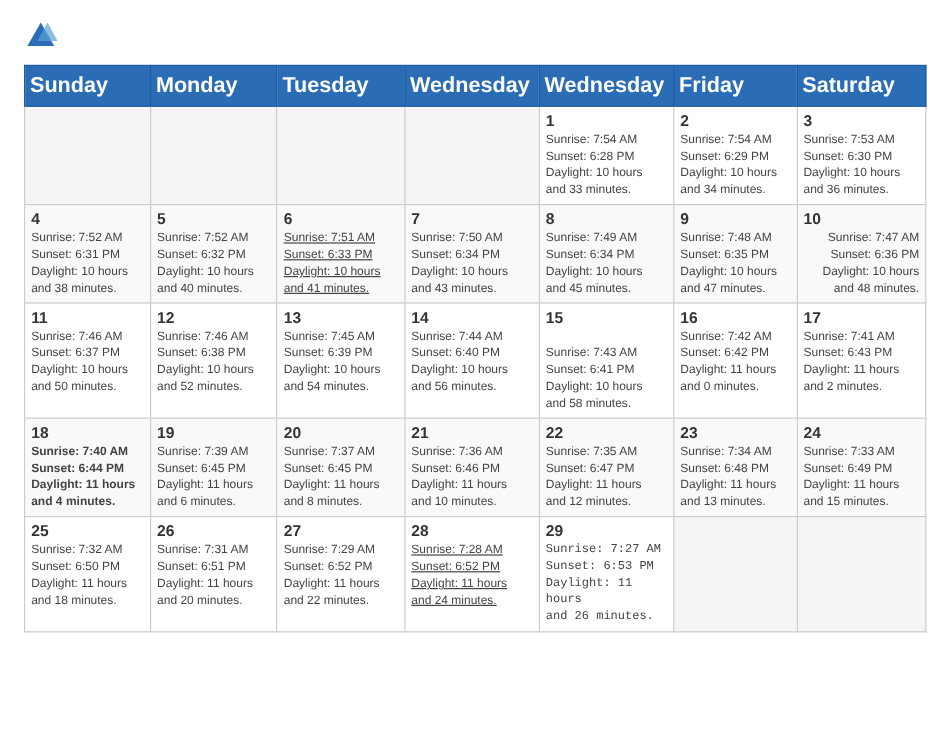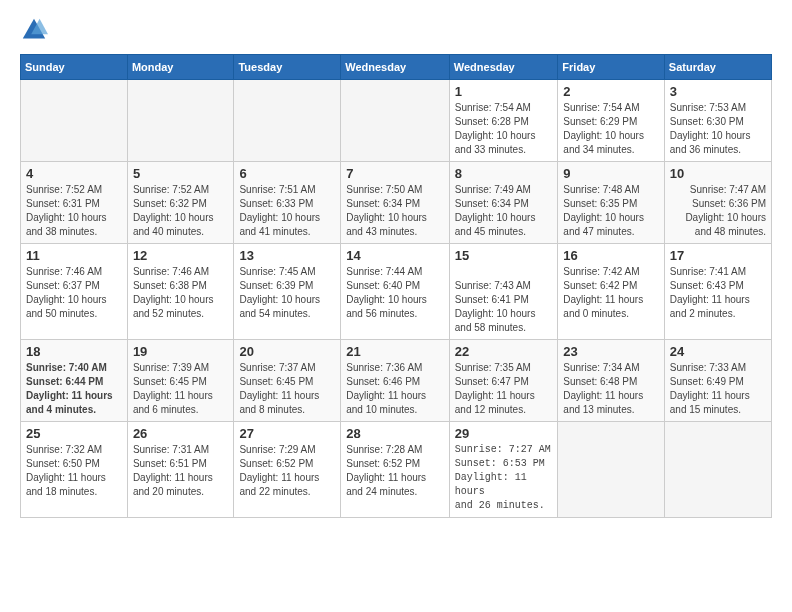--- a/index.html
+++ b/index.html
@@ -48,21 +48,21 @@
       color: #555;
     }
     .calendar {
       width: 100%;
       border-collapse: collapse;
       border: 1px solid #ccc;
     }
     .calendar th {
       background-color: #2a6db5;
       color: #fff;
-      font-size: 11px;
+      font-size: 18px;
       font-weight: bold;
       padding: 6px 4px;
       text-align: left;
       border: 1px solid #1a5da0;
     }
     .calendar td {
       border: 1px solid #ccc;
       vertical-align: top;
       padding: 4px 5px;
       width: 113px;
@@ -162,21 +162,21 @@
         </td>
         <td>
           <span class="day-num">5</span>
           <div class="day-info" style="white-space: pre-line;">Sunrise: 7:52 AM
 Sunset: 6:32 PM
 Daylight: 10 hours
 and 40 minutes.</div>
         </td>
         <td>
           <span class="day-num">6</span>
-          <div class="day-info" style="white-space: pre-line;">Sunrise: 7:51 AM
+          <div class="day-info" style="white-space: pre-line; text-decoration: underline;">Sunrise: 7:51 AM
 Sunset: 6:33 PM
 Daylight: 10 hours
 and 41 minutes.</div>
         </td>
         <td>
           <span class="day-num">7</span>
           <div class="day-info" style="white-space: pre-line;">Sunrise: 7:50 AM
 Sunset: 6:34 PM
 Daylight: 10 hours
 and 43 minutes.</div>
@@ -322,21 +322,21 @@
         </td>
         <td>
           <span class="day-num">27</span>
           <div class="day-info" style="white-space: pre-line;">Sunrise: 7:29 AM
 Sunset: 6:52 PM
 Daylight: 11 hours
 and 22 minutes.</div>
         </td>
         <td>
           <span class="day-num">28</span>
-          <div class="day-info" style="white-space: pre-line;">Sunrise: 7:28 AM
+          <div class="day-info" style="white-space: pre-line; text-decoration: underline;">Sunrise: 7:28 AM
 Sunset: 6:52 PM
 Daylight: 11 hours
 and 24 minutes.</div>
         </td>
         <td>
           <span class="day-num">29</span>
           <div class="day-info" style="white-space: pre-line; font-family: Liberation Mono, monospace;">Sunrise: 7:27 AM
 Sunset: 6:53 PM
 Daylight: 11 hours
 and 26 minutes.</div>

